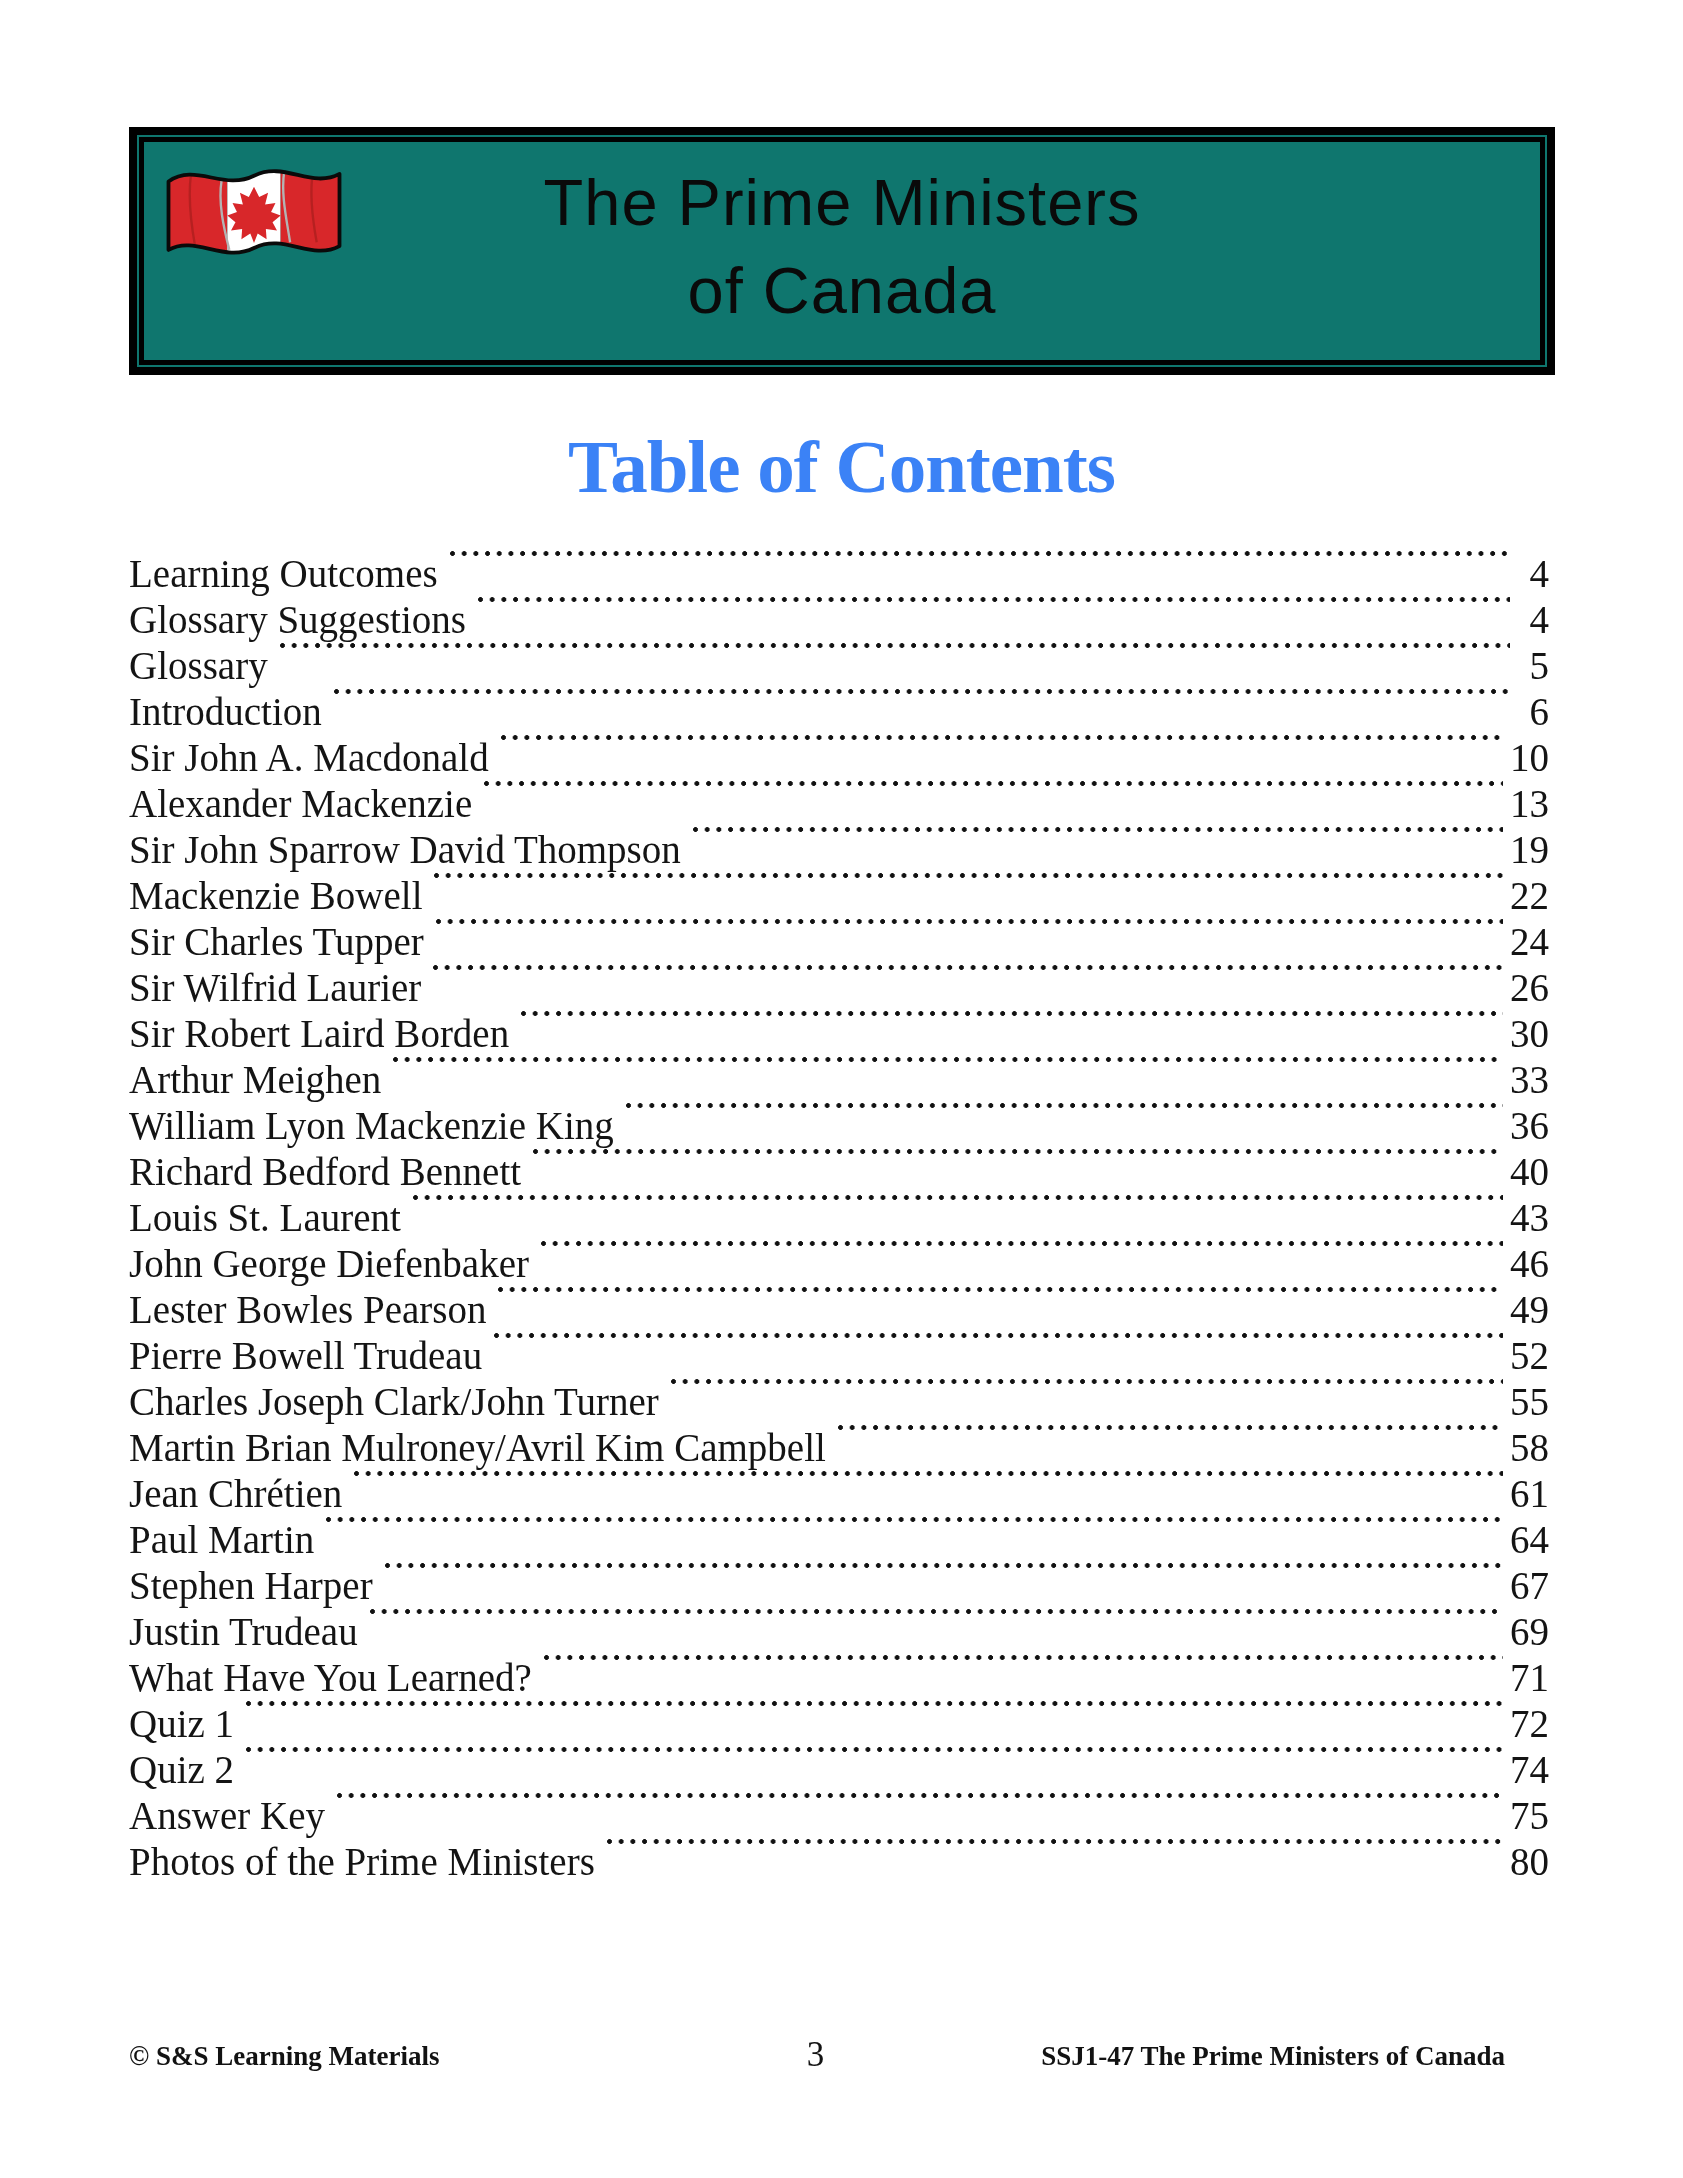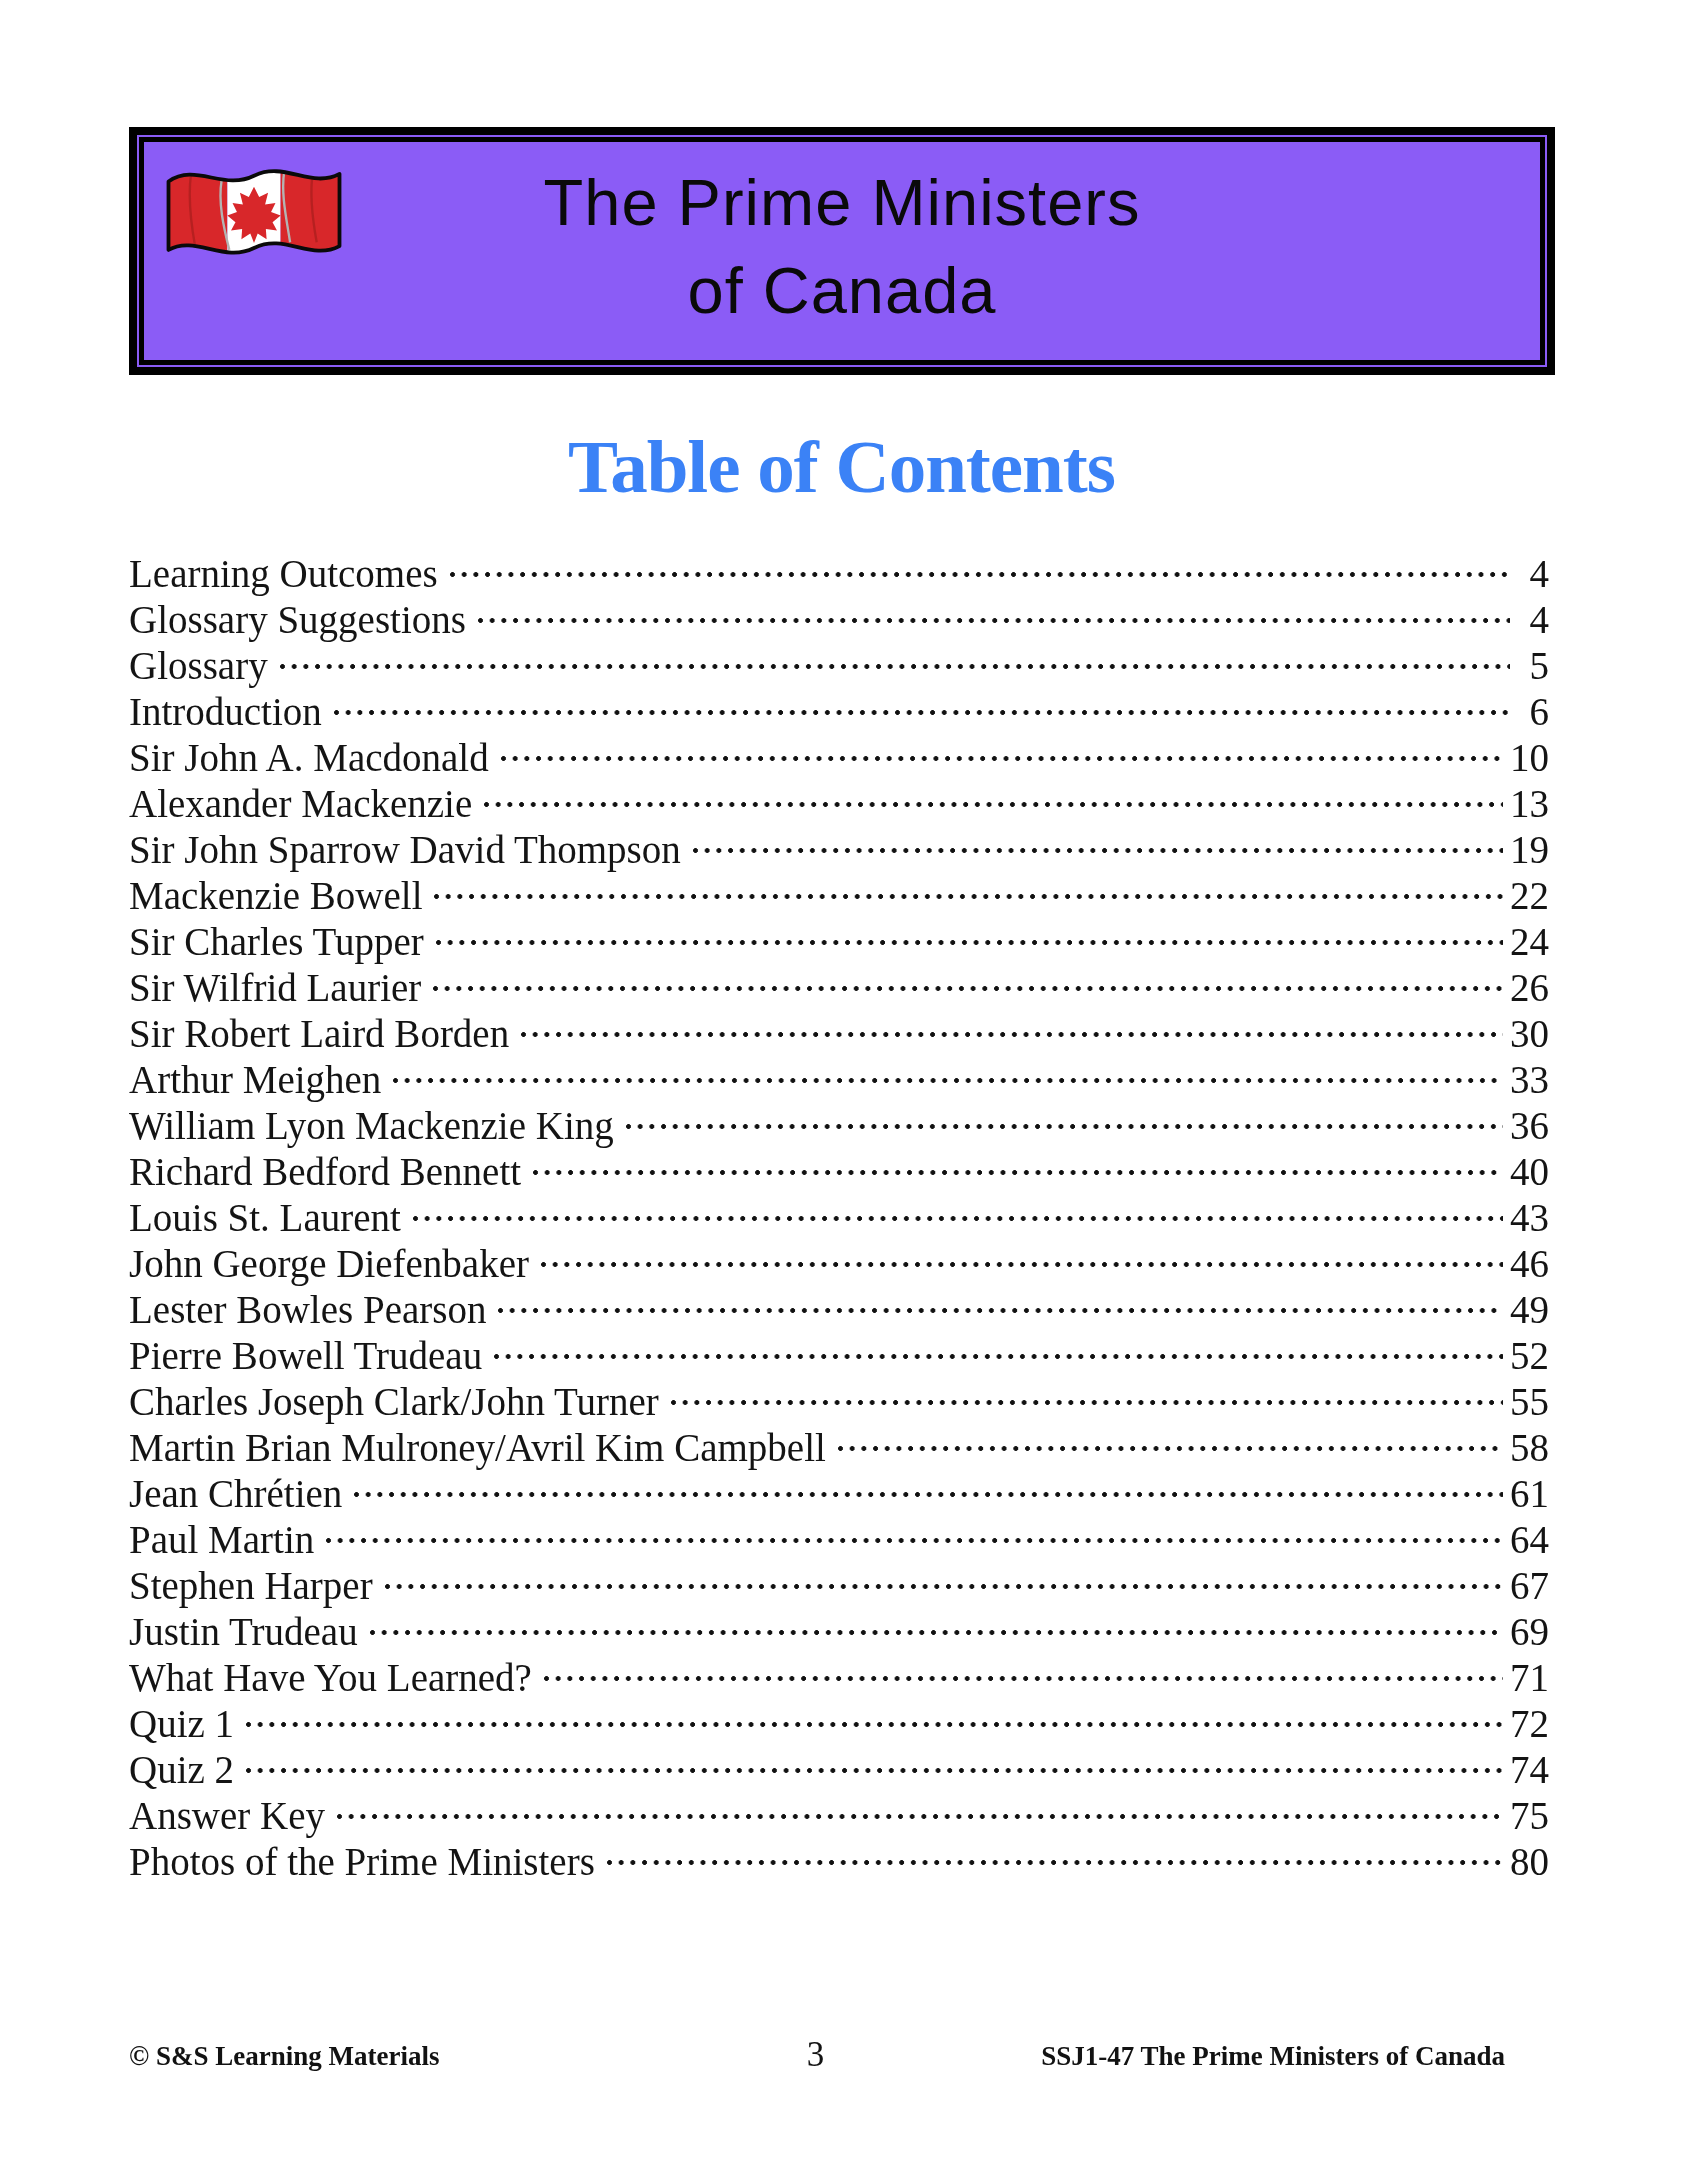--- a/index.html
+++ b/index.html
@@ -12,21 +12,21 @@
     overflow: hidden;
   }
 
   
   .header-box {
     position: absolute;
     left: 129px; top: 127px;
     width: 1426px; height: 248px;
     border: 8px solid #000;
     box-sizing: border-box;
-    background: #8b5cf6;
+    background: #0f766e;
   }
   .header-box-inner {
     position: absolute;
     inset: 2px;
     border: 5px solid #000;
   }
   .flag {
     position: absolute;
     left: 22px; top: 22px;
     width: 190px; height: 125px;
@@ -57,21 +57,21 @@
   }
 
   
   .toc {
     position: absolute;
     left: 129px; top: 551px;
     width: 1420px;
   }
   .toc-row {
     display: flex;
-    align-items: center;
+    align-items: flex-start;
     height: 46px;
     line-height: 46px;
     font-size: 39px;
     color: #141414;
   }
   .toc-label { white-space: nowrap; }
   .leader {
     flex: 1 1 auto;
     height: 5px;
     margin: 0 7px 0 12px;

